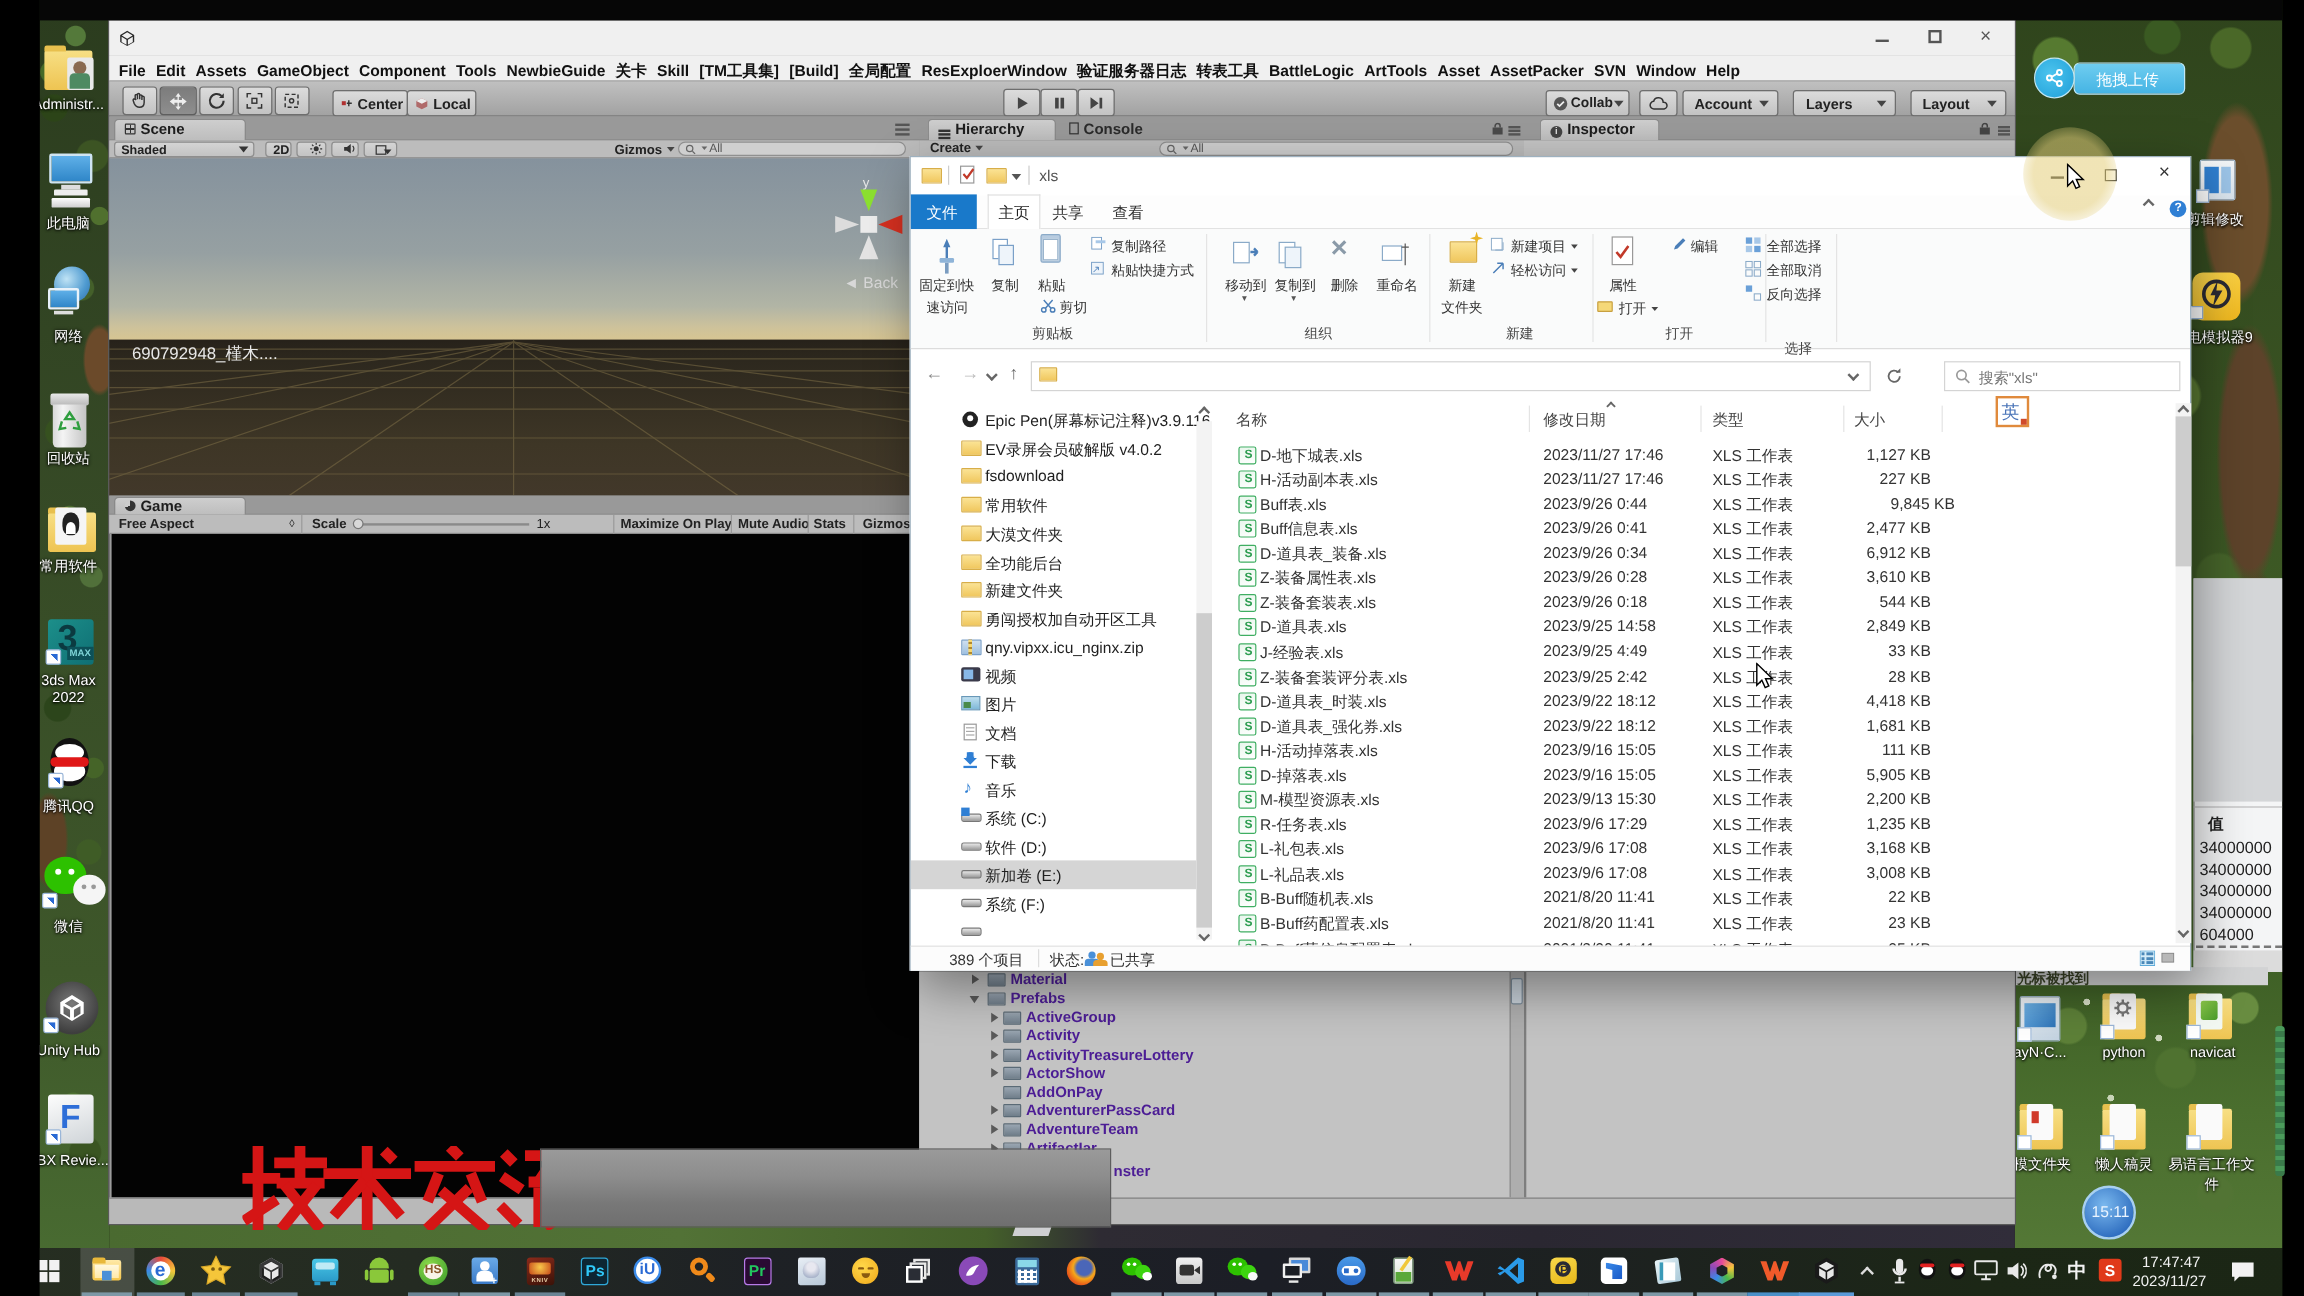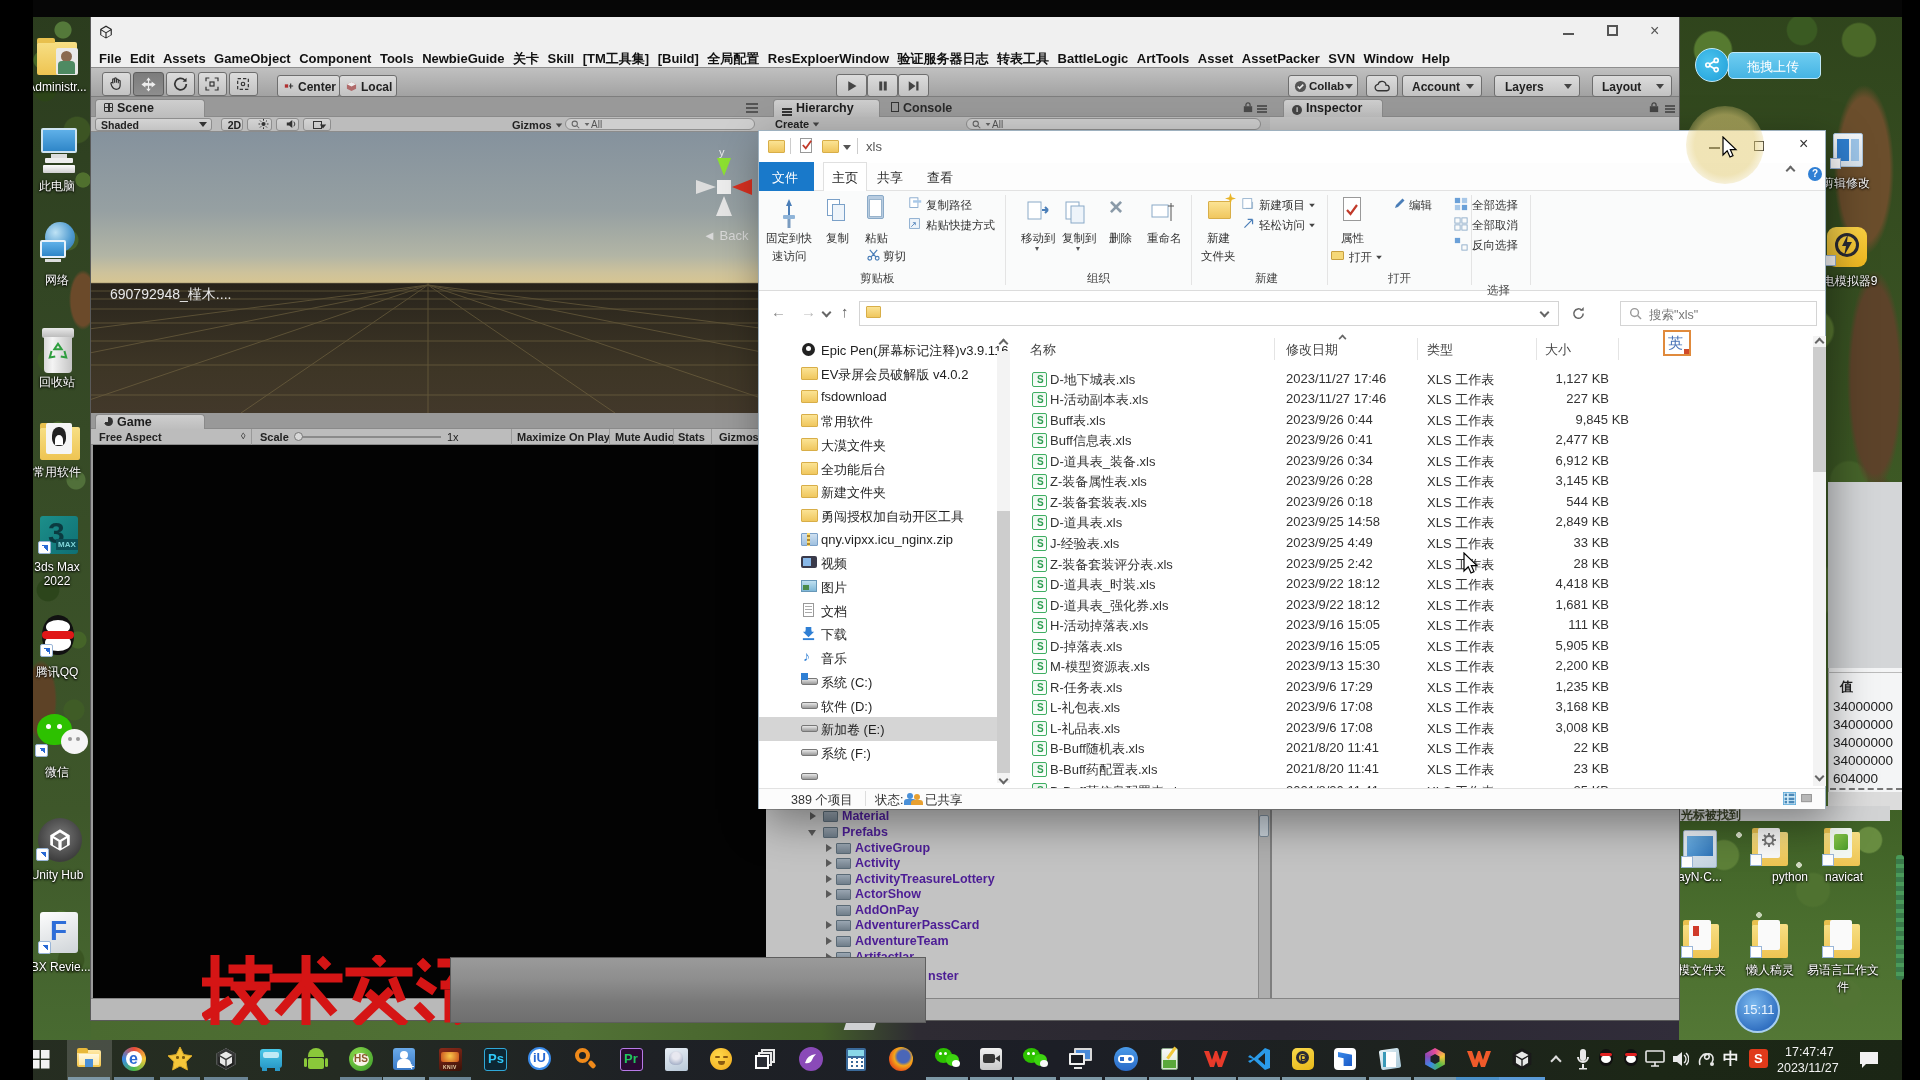--- a/index.html
+++ b/index.html
@@ -203,21 +203,21 @@
 <div class="dlab" style="left:1656px;top:870px;width:88px;">ayN·C...</div>
 <div class="folder" style="left:1752px;top:832px;width:36px;height:34px;"></div>
 <div class="abs" style="left:1758px;top:828px;width:22px;height:30px;background:#fafafa;border-radius:2px;"></div>
 <svg class="abs" style="left:1761px;top:832px;" width="16" height="16" viewBox="0 0 16 16">
     <circle cx="8" cy="8" r="4" fill="none" stroke="#777" stroke-width="2"></circle>
     <g stroke="#777" stroke-width="2">
       <path d="M8 1v3M8 12v3M1 8h3M12 8h3M3 3l2 2M11 11l2 2M3 13l2-2M11 5l2-2"></path>
     </g>
   </svg>
 <div class="abs" style="left:1750px;top:854px;width:12px;height:12px;background:#fff;border:1px solid #9ab6d8;"></div>
-<div class="dlab" style="left:1732px;top:870px;width:76px;text-align:right;">python</div>
+<div class="dlab" style="left:1732px;top:870px;width:76px;">python</div>
 <div class="folder" style="left:1824px;top:832px;width:36px;height:34px;"></div>
 <div class="abs" style="left:1830px;top:828px;width:22px;height:30px;background:#f2f8f2;border-radius:2px;"></div>
 <div class="abs" style="left:1834px;top:834px;width:14px;height:16px;background:linear-gradient(135deg,#8cc84a,#4a9a2a);border-radius:2px;"></div>
 <div class="abs" style="left:1822px;top:854px;width:12px;height:12px;background:#fff;border:1px solid #9ab6d8;"></div>
 <div class="dlab" style="left:1806px;top:870px;width:76px;">navicat</div>
 <div class="folder" style="left:1683px;top:924px;width:36px;height:34px;"></div>
 <div class="abs" style="left:1689px;top:920px;width:22px;height:30px;background:#fafafa;border-radius:2px;"></div>
 <div class="abs" style="left:1693px;top:926px;width:6px;height:10px;background:#d03a2a;"></div>
 <div class="abs" style="left:1681px;top:946px;width:12px;height:12px;background:#fff;border:1px solid #9ab6d8;"></div>
 <div class="dlab" style="left:1660px;top:962px;width:84px;">模文件夹</div>
@@ -705,21 +705,21 @@
 <div class="frow" style="left:770px;top:301.1px;width:80px;text-align:right;">2,477 KB</div>
 <div class="xlsico" style="left:273px;top:322.7px;"></div>
 <div class="frow" style="left:291px;top:321.7px;">D-道具表_装备.xls</div>
 <div class="frow" style="left:527px;top:321.7px;">2023/9/26 0:34</div>
 <div class="frow" style="left:668px;top:321.7px;">XLS 工作表</div>
 <div class="frow" style="left:770px;top:321.7px;width:80px;text-align:right;">6,912 KB</div>
 <div class="xlsico" style="left:273px;top:343.2px;"></div>
 <div class="frow" style="left:291px;top:342.2px;">Z-装备属性表.xls</div>
 <div class="frow" style="left:527px;top:342.2px;">2023/9/26 0:28</div>
 <div class="frow" style="left:668px;top:342.2px;">XLS 工作表</div>
-<div class="frow" style="left:770px;top:342.2px;width:80px;text-align:right;">3,145 KB</div>
+<div class="frow" style="left:770px;top:342.2px;width:80px;text-align:right;">3,610 KB</div>
 <div class="xlsico" style="left:273px;top:363.8px;"></div>
 <div class="frow" style="left:291px;top:362.8px;">Z-装备套装表.xls</div>
 <div class="frow" style="left:527px;top:362.8px;">2023/9/26 0:18</div>
 <div class="frow" style="left:668px;top:362.8px;">XLS 工作表</div>
 <div class="frow" style="left:770px;top:362.8px;width:80px;text-align:right;">544 KB</div>
 <div class="xlsico" style="left:273px;top:384.4px;"></div>
 <div class="frow" style="left:291px;top:383.4px;">D-道具表.xls</div>
 <div class="frow" style="left:527px;top:383.4px;">2023/9/25 14:58</div>
 <div class="frow" style="left:668px;top:383.4px;">XLS 工作表</div>
 <div class="frow" style="left:770px;top:383.4px;width:80px;text-align:right;">2,849 KB</div>

